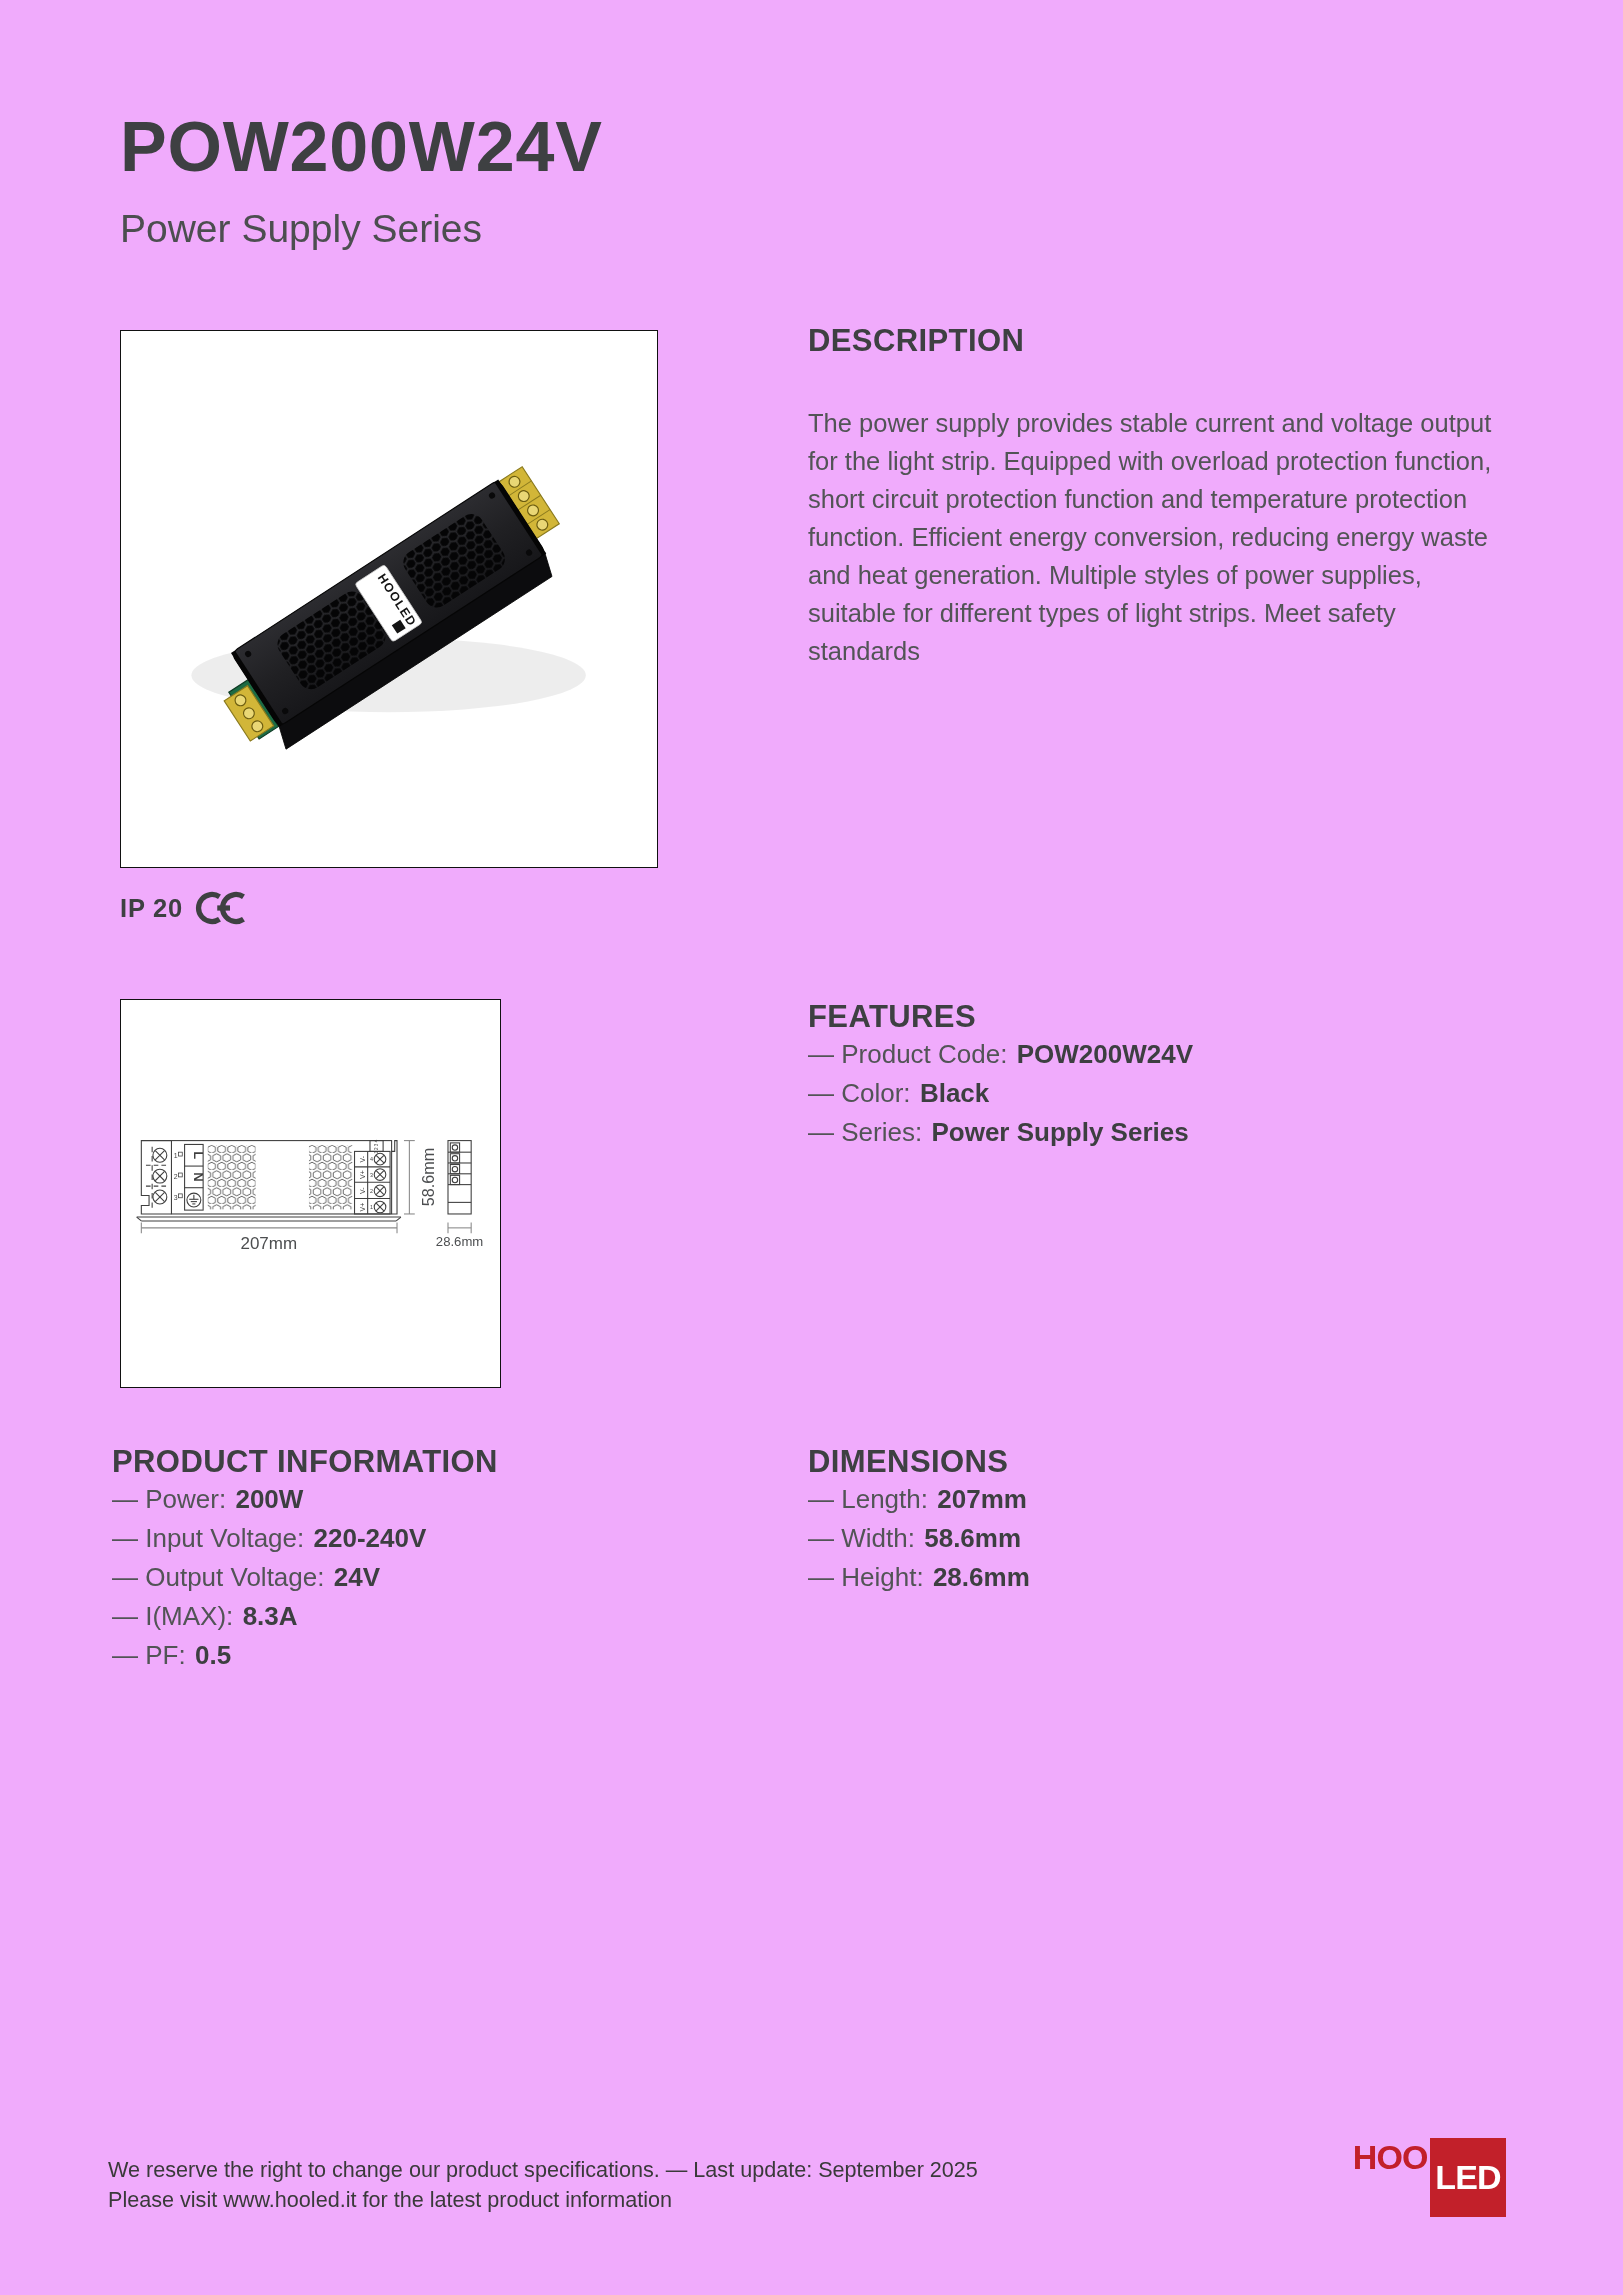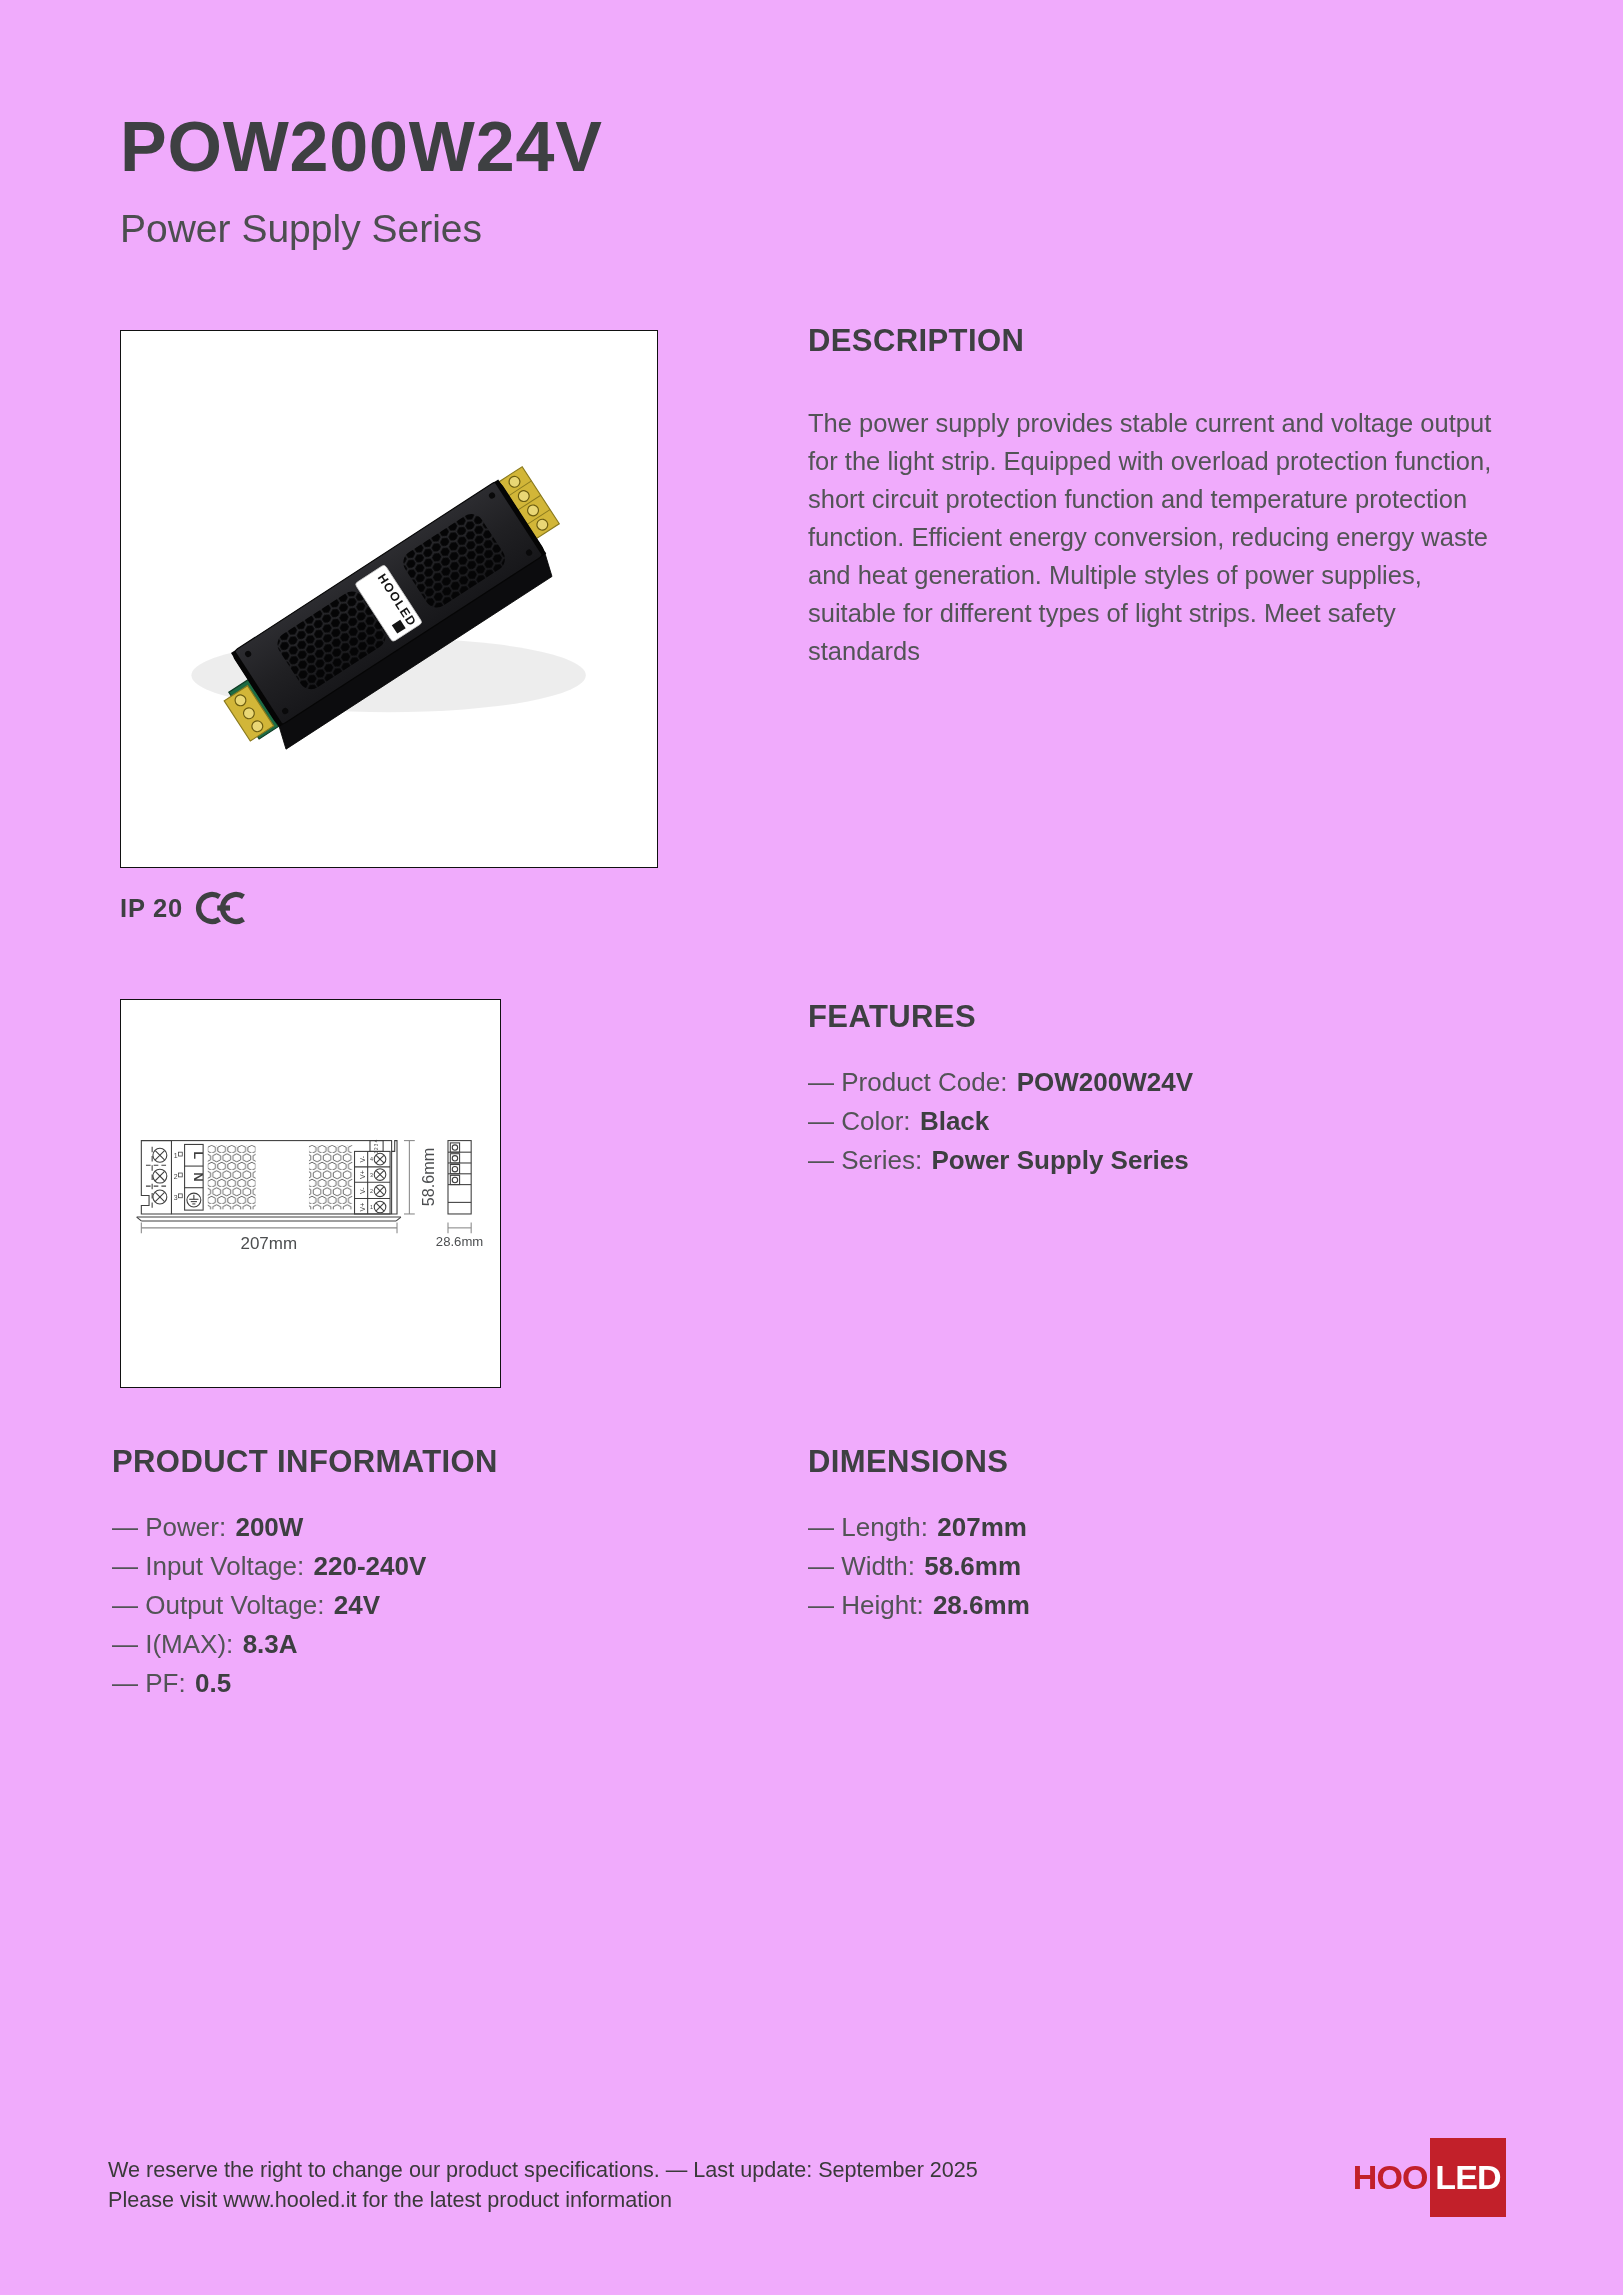--- a/index.html
+++ b/index.html
@@ -33,33 +33,33 @@
   }
   .desc-block { left:808px; top:323px; width:688px; }
   .desc-text {
     margin-top:45px; font-size:25.5px; line-height:38px; color:#525456;
   }
 
   .ipce-row { left:120px; top:890px; display:flex; align-items:center; gap:8px; }
   .ip-label { font-size:25.5px; font-weight:700; color:#3e4042; letter-spacing:0.8px; }
 
   .features-block { left:808px; top:999px; width:696px; }
-  .spec-list { margin-top:28px; }
+  .spec-list { }
   .spec-row { font-size:26px; line-height:39px; color:#525456; white-space:nowrap; }
   .spec-row .lbl { color:#525456; }
   .spec-row .val { font-weight:700; color:#3d3f41; margin-left:9.3px; }
 
   .prodinfo-block { left:112px; top:1444px; width:665px; }
   .dims-block { left:808px; top:1444px; width:665px; }
 
   .footer-text {
     left:108px; top:2155px; font-size:21.6px; line-height:30px; color:#3a3a3a;
   }
   .logo {
-    top:2138px; right:117px; display:flex; align-items:center;
+    top:2138px; right:117px; display:flex; 
   }
   .logo-hoo {
     font-size:34px; font-weight:700; letter-spacing:-0.8px; margin-right:2.3px;
   }
   .logo-square {
     width:76px; height:79px; display:flex; align-items:center; justify-content:center;
   }
   .logo-led {
     color:#ffffff; font-size:34px; font-weight:700; letter-spacing:-0.8px;
   }

